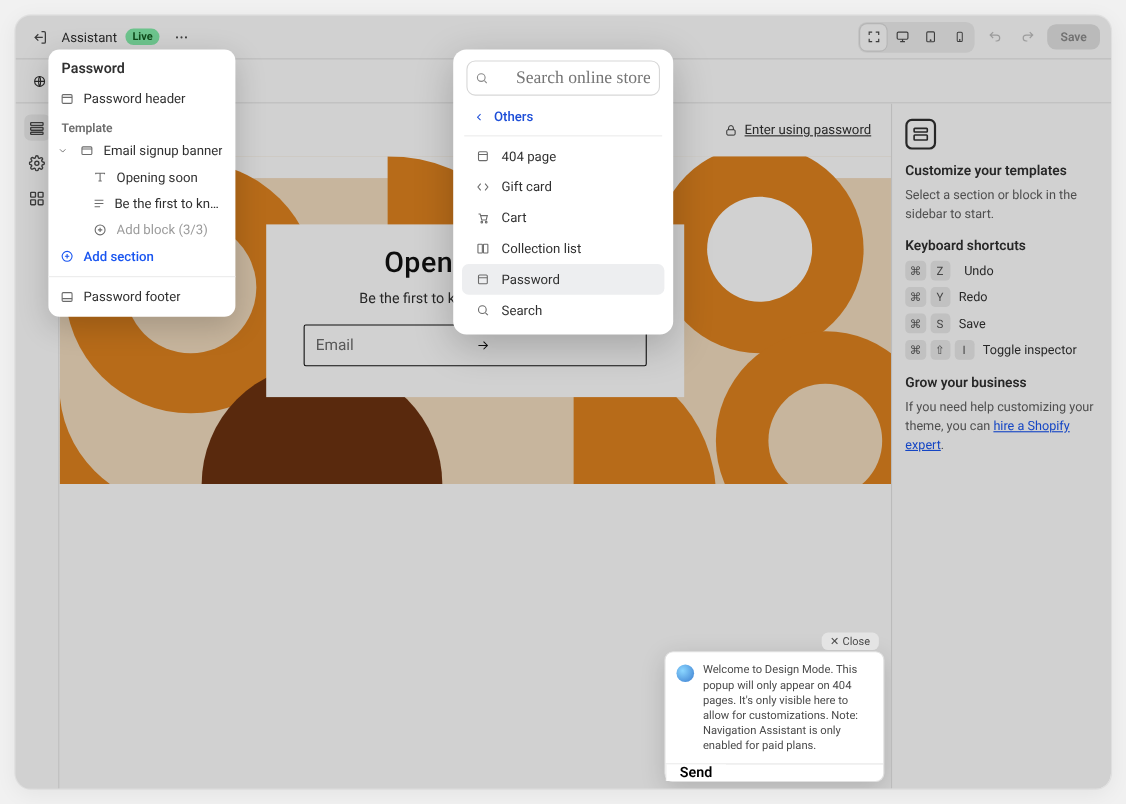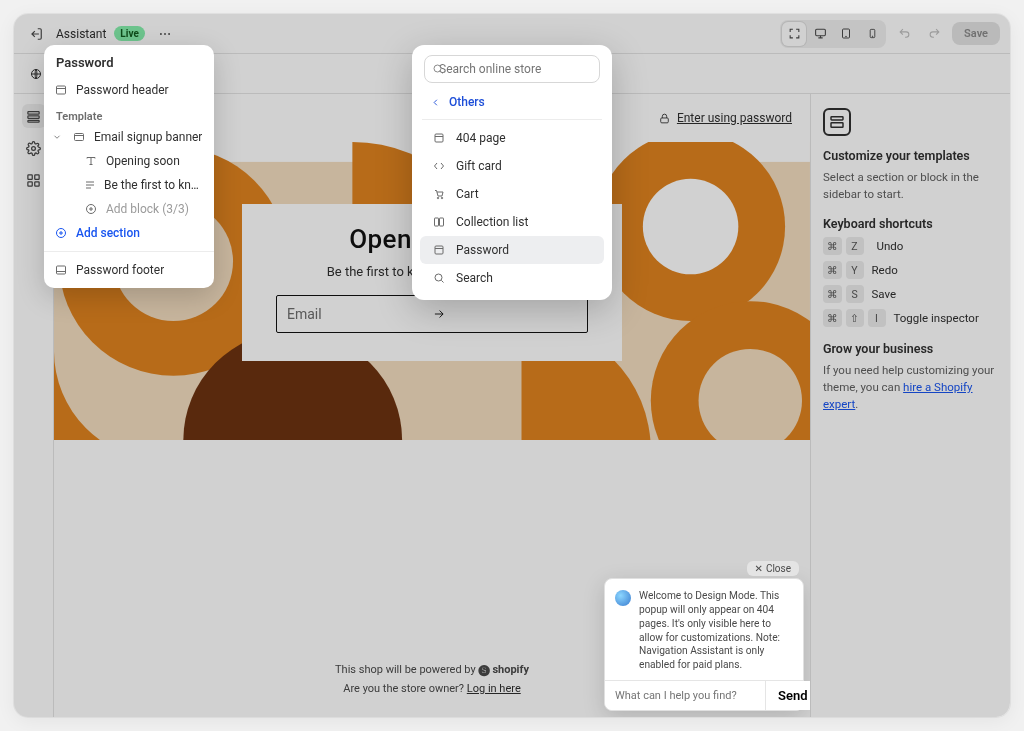--- a/index.html
+++ b/index.html
@@ -33,21 +33,21 @@
 .row.disabled { color: #9b9b9b; }
 .lbl-sub { font-size: 11px; font-weight: 600; color: #6d6d6d; padding: 8px 12px 2px; }
 .add-section { color: #1955f0; font-weight: 500; }
 .add-section .ico { color: #1955f0; }
 .divider { height: 1px; background: #ececec; margin: 6px 0; }
 .ellipsis { white-space: nowrap; overflow: hidden; text-overflow: ellipsis; }
 
 
 .popover { position: absolute; left: 50%; transform: translateX(-50%); top: 45px; width: 200px; background: #fff; border-radius: 12px; box-shadow: 0 10px 36px rgba(0,0,0,0.22); z-index: 60; padding: 10px 8px 8px; font-size: 12px; }
 .popover .search { position: relative; margin: 0 4px 6px; }
-.popover .search input { width: 100%; border: 1px solid #d7d7d7; border-radius: 8px; padding: 6px 8px 6px 14px; font-size: 12px; color: #303030; outline: none; }
+.popover .search input { width: 100%; border: 1px solid #d7d7d7; border-radius: 8px; padding: 6px 8px 6px 44px; font-size: 16px; color: #303030; outline: none; font-family: Liberation Serif, serif; }
 .popover .search .sicon { position: absolute; left: 8px; top: 50%; transform: translateY(-50%); color: #8a8a8a; }
 .popover .grp-hdr { display: flex; align-items: center; gap: 8px; padding: 6px 10px; font-weight: 500; color: #1d4ed8; cursor: pointer; border-radius: 6px; }
 .popover .opt { display: flex; align-items: center; gap: 10px; padding: 7px 12px; border-radius: 6px; cursor: pointer; color: #303030; }
 .popover .opt.sel { background: #edeef0; }
 .popover .opt .ico { width: 14px; color: #6b6b6b; display: inline-flex; justify-content: center; }
 .popover .sep { height: 1px; background: #ececec; margin: 4px 2px; }
 
 
 .right-panel .big-icon { width: 28px; height: 28px; border: 2px solid #303030; border-radius: 6px; display: flex; align-items: center; justify-content: center; margin-bottom: 12px; }
 .right-panel h4 { font-size: 12.5px; font-weight: 600; margin-bottom: 6px; }
@@ -256,42 +256,31 @@
               <div class="email-field">
                 <span>Email</span>
                 <span class="arrow">
                   <svg width="14" height="14" viewBox="0 0 24 24" fill="none" stroke="currentColor" stroke-width="1.6">
                       <path d="M5 12h14M13 6l6 6-6 6"></path>
                     </svg>
                 </span>
               </div>
             </div>
           </div>
-          <div class="page-footer">
-            <div style="margin-bottom:6px;">
-              <span>This shop will be powered by </span>
-              <span class="shopify">🅢 <span>shopify</span></span>
-            </div>
-            <div>
-              <span>Are you the store owner? </span>
-              <a>Log in here</a>
-            </div>
-          </div>
 
           <div class="dm-pop">
             <div class="dm-close">
               <span>✕</span>
               <span>Close</span>
             </div>
             <div class="dm-body">
               <div class="dm-icon"></div>
               <p>Welcome to Design Mode. This popup will only appear on 404 pages. It's only visible here to allow for customizations. Note: Navigation Assistant is only enabled for paid plans.</p>
             </div>
             <div class="dm-input">
-              <input placeholder="What can I help you find?" style="">
               <button>Send</button>
             </div>
           </div>
 
         </div>
       </div>
     </div>
 
     <div class="right-panel">
       <div class="big-icon">

